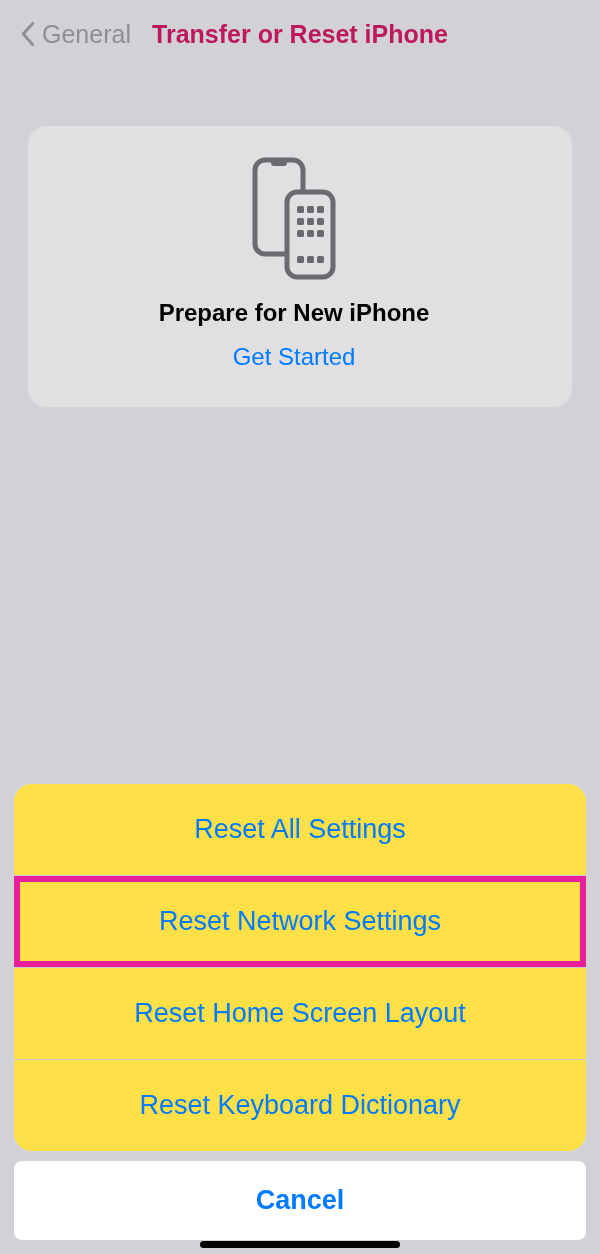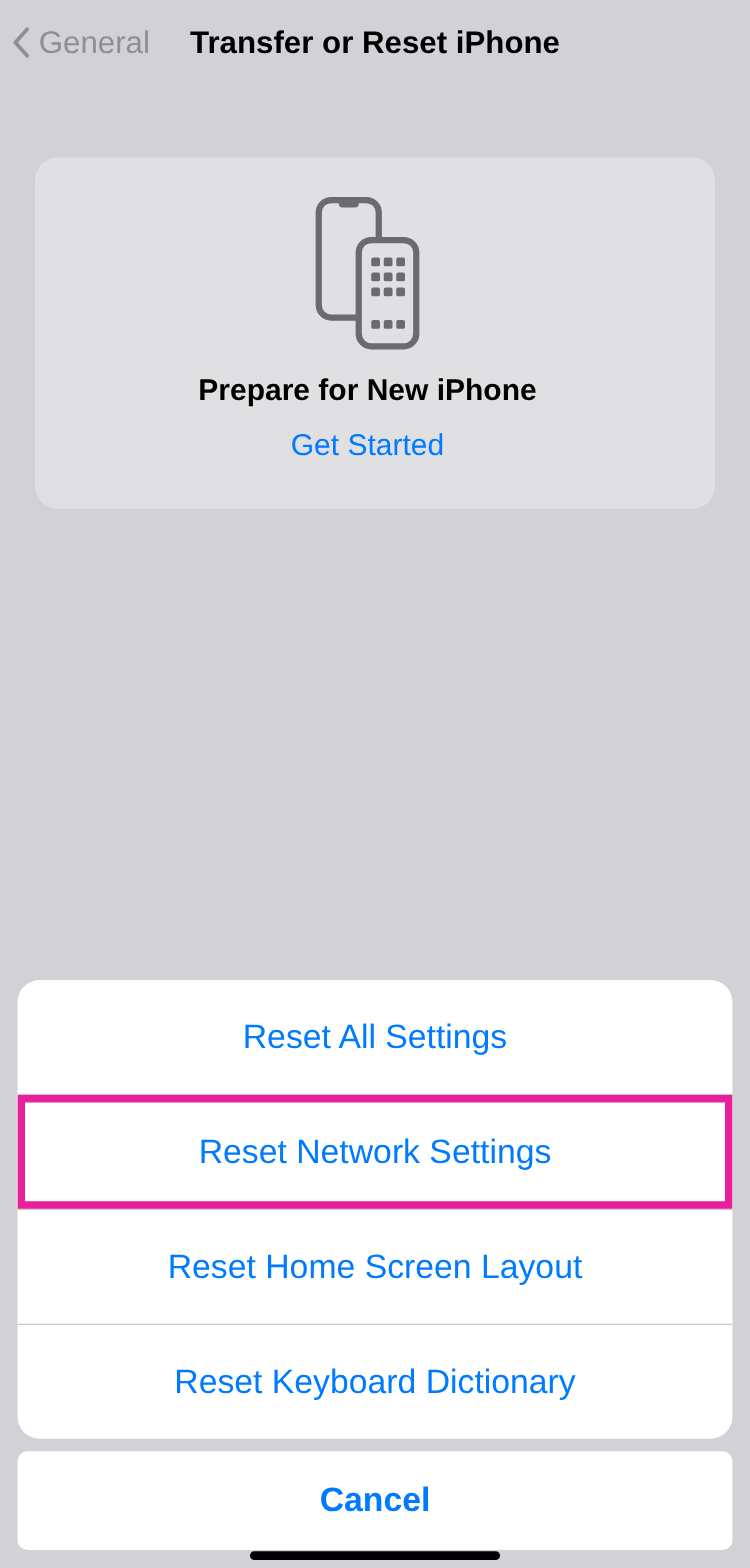--- a/index.html
+++ b/index.html
@@ -12,42 +12,42 @@
       width: 600px;
       height: 1254px;
       background: #d1d1d6;
       position: relative;
       overflow: hidden;
     }
     .nav-bar {
       height: 68px;
       display: flex;
       align-items: center;
-      padding: 0 9px;
+      padding: 0 20px;
       position: relative;
     }
     .back-btn {
       display: flex;
       align-items: center;
       color: #8e8e93;
       font-size: 25px;
       cursor: pointer;
     }
     .back-chevron {
       width: 16px;
       height: 26px;
       margin-right: 6px;
     }
     .nav-title {
       position: absolute;
       left: 50%;
       transform: translateX(-50%);
       font-size: 25px;
       font-weight: 600;
-      color: #000000;
+      color: #be185d;
     }
     .card {
       margin: 58px 28px 0 28px;
       background: #e0e0e3;
       border-radius: 18px;
       padding: 30px 36px 36px 24px;
       text-align: center;
     }
     .phones-icon {
       width: 90px;
@@ -85,21 +85,21 @@
       border-radius: 18px;
       overflow: hidden;
     }
     .sheet-option {
       text-align: center;
       font-size: 27px;
       color: #007aff;
       padding: 30px 0;
       border-bottom: 1px solid #c8c8cc;
       cursor: pointer;
-      background: #ffffff;
+      background: #fde047;
       position: relative;
     }
     .sheet-option:last-child {
       border-bottom: none;
     }
     .highlight-box {
       position: absolute;
       inset: 0;
       border: 6px solid #e91e9b;
       pointer-events: none;

